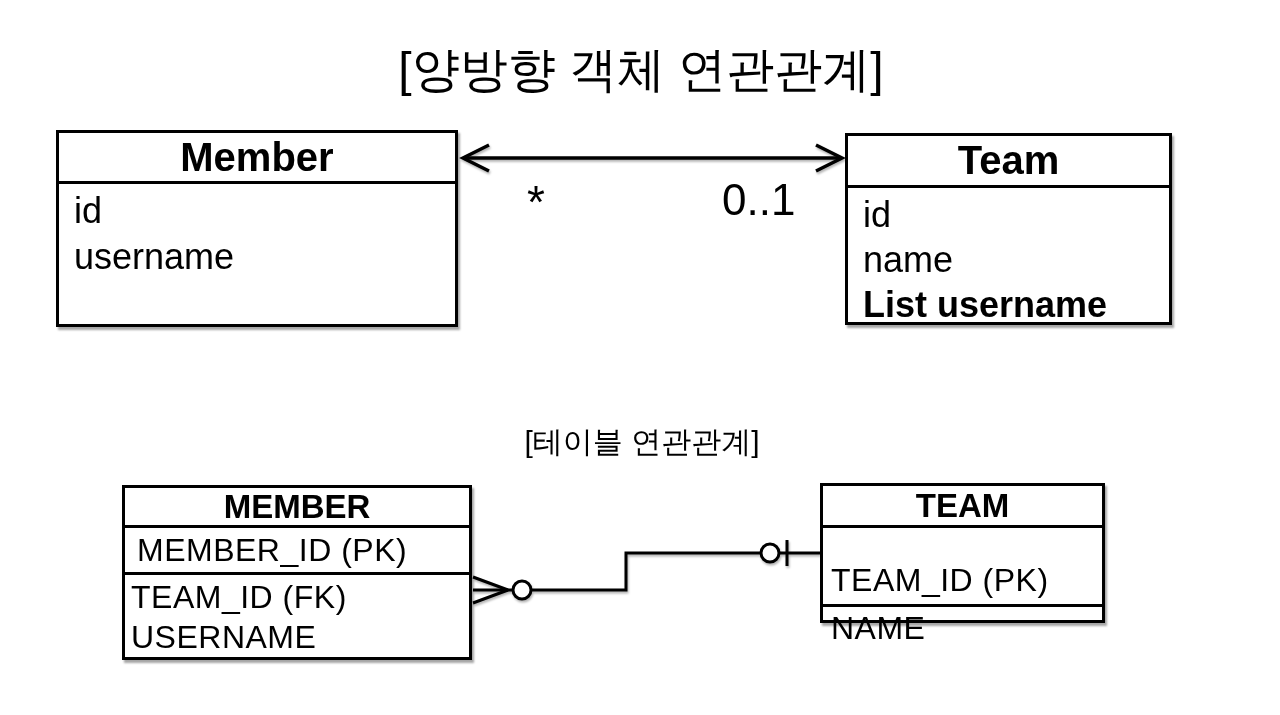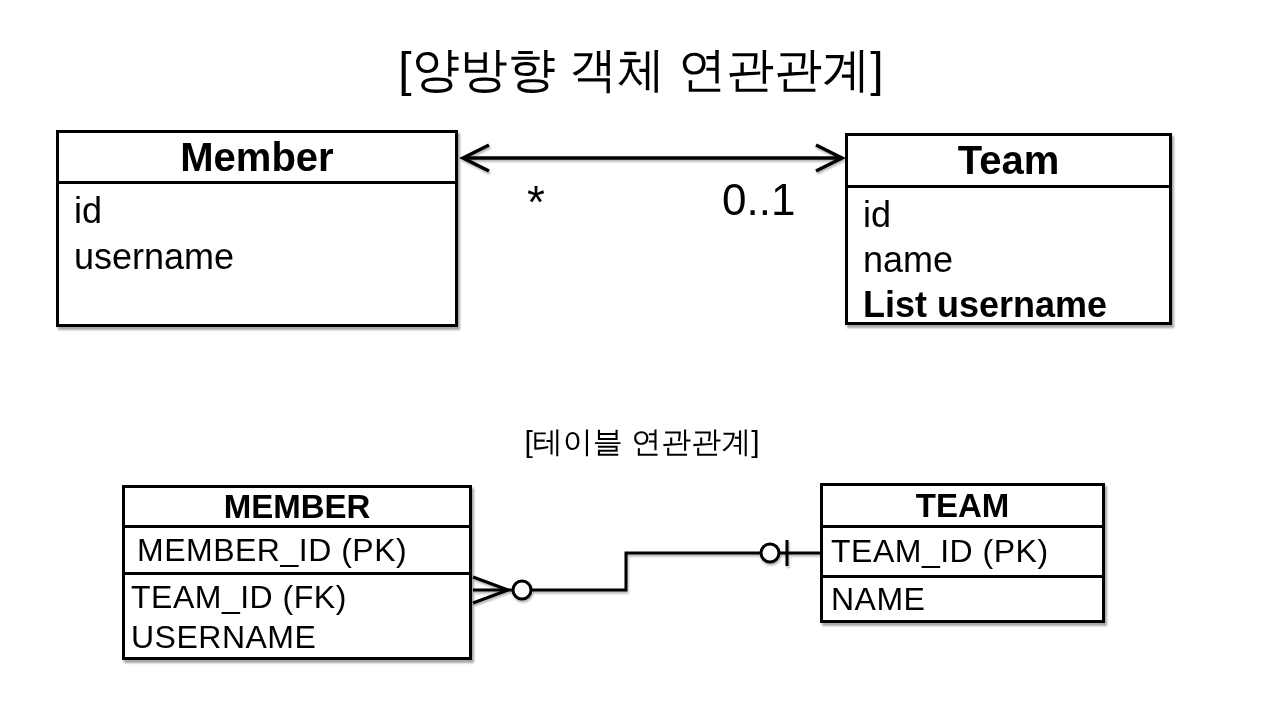--- a/index.html
+++ b/index.html
@@ -80,21 +80,21 @@
 
   .member-table { left: 122px; top: 485px; width: 350px; height: 175px; }
   .member-table .er-header { height: 40px; line-height: 37px; }
   .member-table .pk-section { height: 47px; border-bottom: 3px solid #000; padding-left: 12px; }
   .member-table .pk-section .er-row { line-height: 44px; }
   .member-table .attr-section { padding: 2px 0 0 6px; }
   .member-table .attr-section .er-row { line-height: 40px; }
 
   .team-table { left: 820px; top: 483px; width: 285px; height: 140px; }
   .team-table .er-header { height: 42px; line-height: 39px; }
-  .team-table .pk-section { height: 50px; border-bottom: 3px solid #000; padding-left: 8px; }
+  .team-table .pk-section { height: 50px; border-bottom: 3px solid #000; padding-left: 8px; margin-top: 29px; }
   .team-table .pk-section .er-row { line-height: 47px; }
   .team-table .attr-section { padding: 1px 0 0 8px; }
   .team-table .attr-section .er-row { line-height: 40px; }
 
   
   .assoc-arrow-svg {
     position: absolute;
     left: 455px; top: 140px;
     width: 395px; height: 36px;
     filter: drop-shadow(1.5px 2px 1px rgba(0,0,0,0.3));

